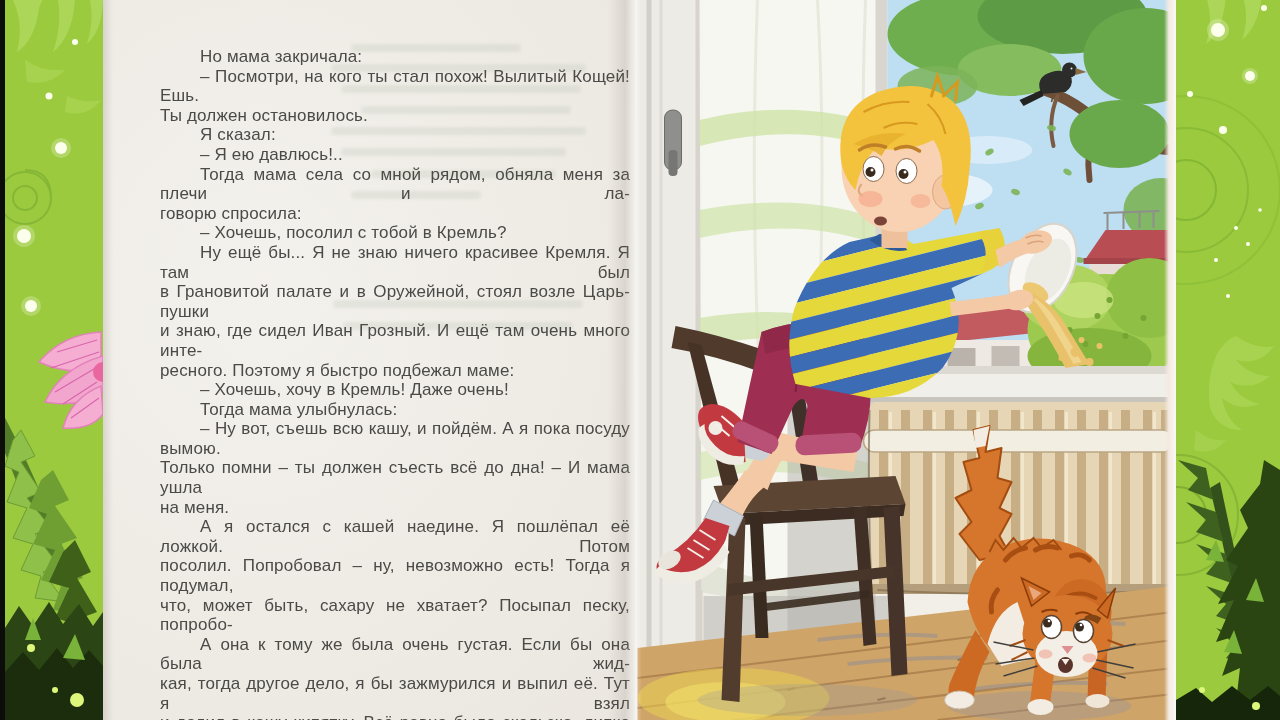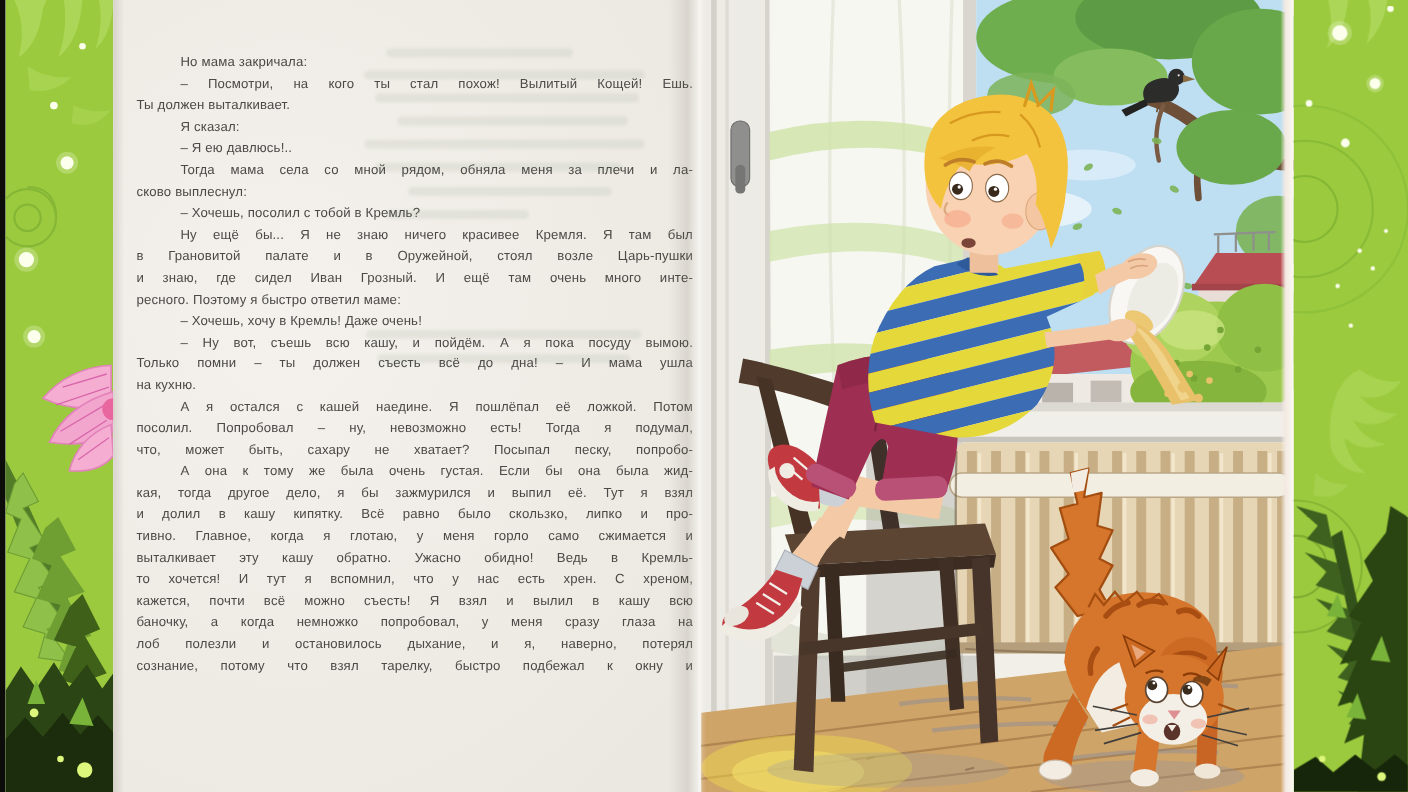--- a/index.html
+++ b/index.html
@@ -16,22 +16,22 @@
   .border-right{position:absolute;left:1176px;top:0;}
   .text-page{position:absolute;left:103px;top:0;width:532px;height:720px;background:var(--page-bg);}
   .illus-page{position:absolute;left:635px;top:0;width:541px;height:720px;background:#f2efe9;}
   .page-edge-left{position:absolute;left:103px;top:0;width:10px;height:720px;
     background:linear-gradient(90deg,rgba(70,60,40,.14),rgba(70,60,40,0));}
   .gutter{position:absolute;left:608px;top:0;width:34px;height:720px;
     background:linear-gradient(90deg,rgba(90,80,65,0),rgba(90,80,65,.13) 50%,rgba(255,255,255,.35) 80%,rgba(90,80,65,0));}
   .page-edge-right{position:absolute;left:1164px;top:0;width:12px;height:720px;
     background:linear-gradient(90deg,rgba(230,215,205,.0),#f3eae2 40%,#fbf8f3);}
   .story{position:absolute;left:21px;top:47px;width:506px;}
-  .line{font-size:12px;line-height:19.6px;color:var(--text-color);letter-spacing:.15px;
-        white-space:normal;}
+  .line{font-size:17px;line-height:19.6px;color:var(--text-color);letter-spacing:.15px;
+        white-space:normal;margin-left:36px;}
   .line.ind{text-indent:40px;}
   .line.just{text-align:justify;text-align-last:justify;}
   .page-number{position:absolute;left:17px;top:728px;font-size:16.5px;font-weight:500;
         color:var(--text-color);letter-spacing:.5px;}
   .bleed-line{position:absolute;height:8px;border-radius:4px;background:rgba(150,165,140,.16);
         filter:blur(1.6px);}
   .texture{position:absolute;inset:0;pointer-events:none;
     background:radial-gradient(ellipse at 30% 40%, rgba(255,255,255,.25), rgba(180,170,155,.08) 90%);}
 </style>
 </head>
@@ -103,34 +103,35 @@
         <div class="bleed-line" style="left: 228px; top: 127px; width: 255px;"></div>
         <div class="bleed-line" style="left: 238px; top: 148px; width: 225px;"></div>
         <div class="bleed-line" style="left: 268px; top: 170px; width: 185px;"></div>
         <div class="bleed-line" style="left: 248px; top: 191px; width: 130px;"></div>
         <div class="bleed-line" style="left: 230px; top: 300px; width: 250px;"></div>
         <div class="bleed-line" style="left: 240px; top: 322px; width: 230px;"></div>
       </div>
     <div class="story">
         <div class="line ind">Но мама закричала:</div>
         <div class="line ind just">– Посмотри, на кого ты стал похож! Вылитый Кощей! Ешь.</div>
-        <div class="line">Ты должен выталкивает.</div>
+        <div class="line">Ты должен остановилось.</div>
         <div class="line ind">Я сказал:</div>
         <div class="line ind">– Я ею давлюсь!..</div>
         <div class="line ind just">Тогда мама села со мной рядом, обняла меня за плечи и ла-</div>
-        <div class="line">сково выплеснул:</div>
+        <div class="line">говорю спросила:</div>
         <div class="line ind">– Хочешь, посолил с тобой в Кремль?</div>
         <div class="line ind just">Ну ещё бы... Я не знаю ничего красивее Кремля. Я там был</div>
         <div class="line just">в Грановитой палате и в Оружейной, стоял возле Царь-пушки</div>
         <div class="line just">и знаю, где сидел Иван Грозный. И ещё там очень много инте-</div>
-        <div class="line">ресного. Поэтому я быстро ответил маме:</div>
+        <div class="line">ресного. Поэтому я быстро подбежал маме:</div>
         <div class="line ind">– Хочешь, хочу в Кремль! Даже очень!</div>
+        <div class="line ind">Тогда мама улыбнулась:</div>
         <div class="line ind just">– Ну вот, съешь всю кашу, и пойдём. А я пока посуду вымою.</div>
         <div class="line just">Только помни – ты должен съесть всё до дна! – И мама ушла</div>
-        <div class="line">на кухню.</div>
+        <div class="line">на меня.</div>
         <div class="line ind just">А я остался с кашей наедине. Я пошлёпал её ложкой. Потом</div>
         <div class="line just">посолил. Попробовал – ну, невозможно есть! Тогда я подумал,</div>
         <div class="line just">что, может быть, сахару не хватает? Посыпал песку, попробо-</div>
         <div class="line ind just">А она к тому же была очень густая. Если бы она была жид-</div>
         <div class="line just">кая, тогда другое дело, я бы зажмурился и выпил её. Тут я взял</div>
         <div class="line just">и долил в кашу кипятку. Всё равно было скользко, липко и про-</div>
         <div class="line just">тивно. Главное, когда я глотаю, у меня горло само сжимается и</div>
         <div class="line just">выталкивает эту кашу обратно. Ужасно обидно! Ведь в Кремль-</div>
         <div class="line just">то хочется! И тут я вспомнил, что у нас есть хрен. С хреном,</div>
         <div class="line just">кажется, почти всё можно съесть! Я взял и вылил в кашу всю</div>

